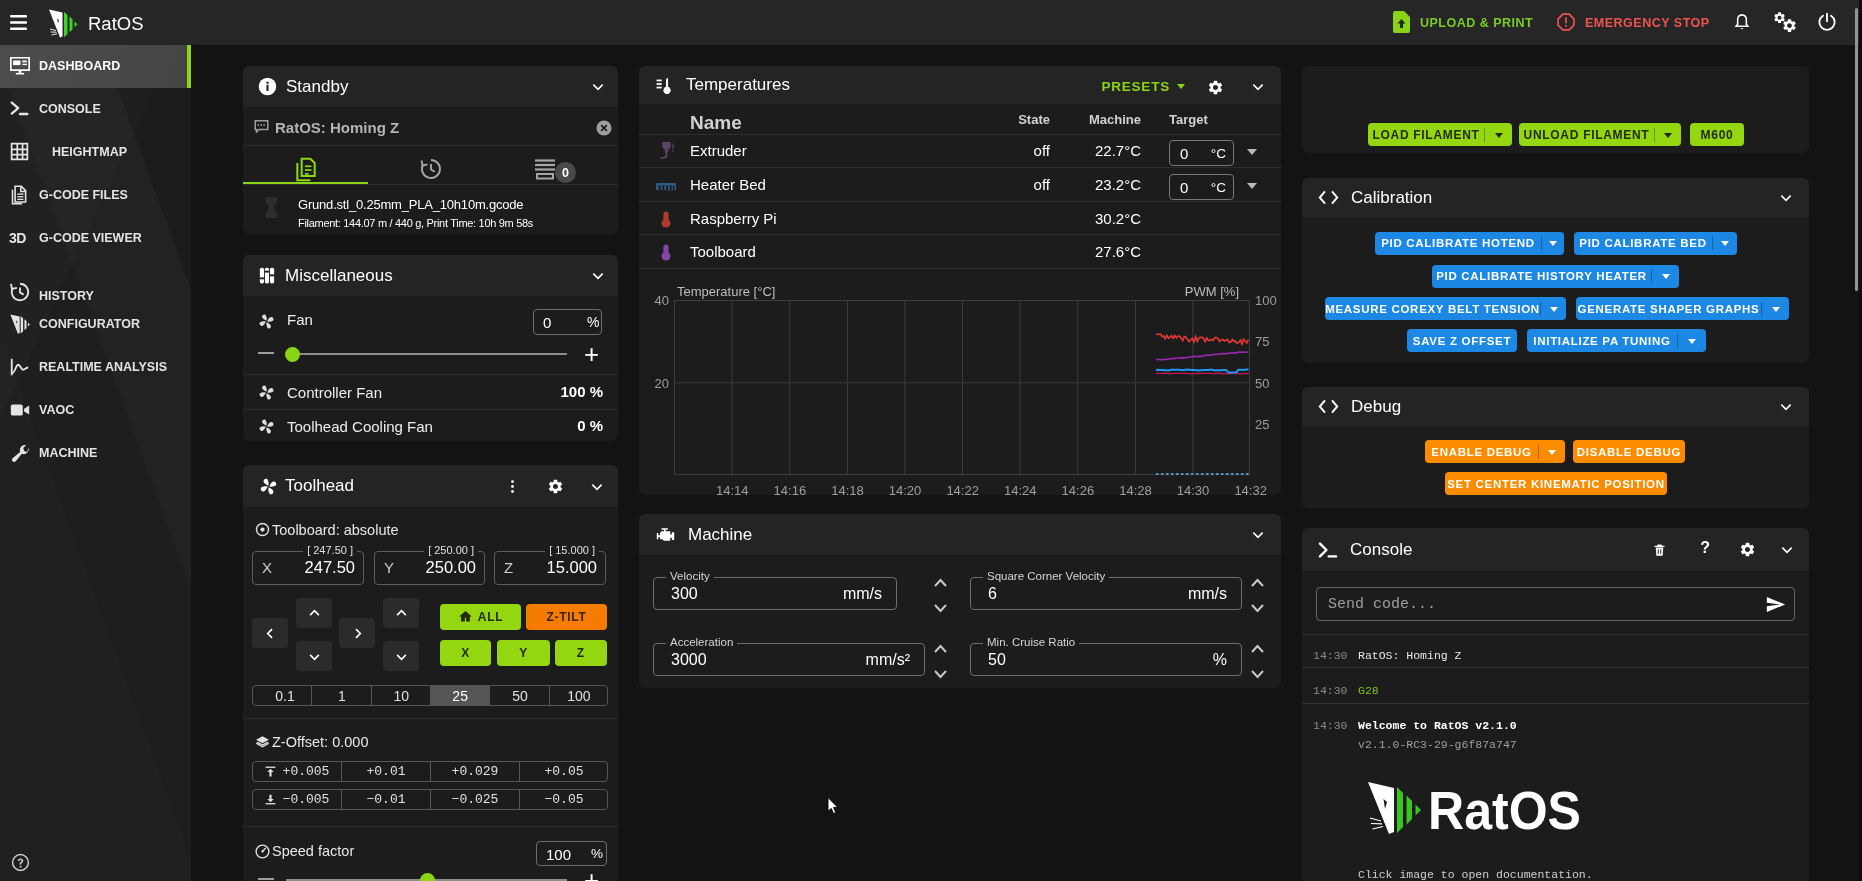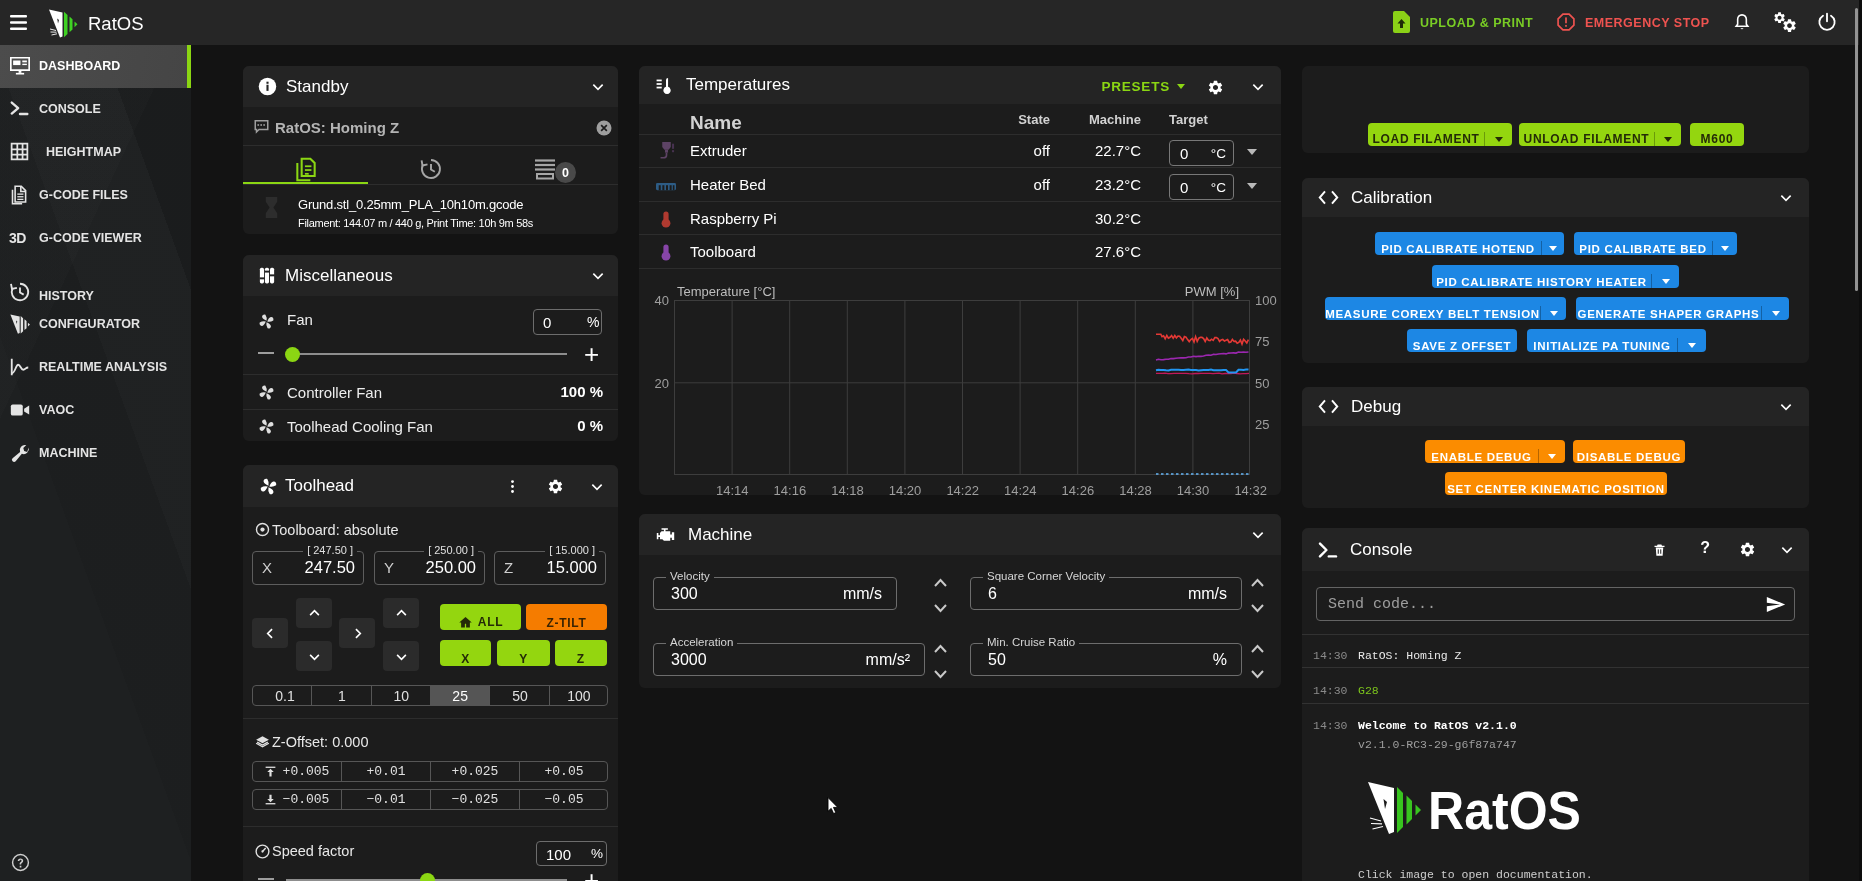--- a/index.html
+++ b/index.html
@@ -3,21 +3,21 @@
 *{margin:0;padding:0;box-sizing:border-box}
 html,body{width:1862px;height:881px;overflow:hidden;background:#131313;font-family:"Liberation Sans",sans-serif}
 body{position:relative}
 .a{position:absolute}
 .panel{position:absolute;background:#1c1c1c;border-radius:6px}
 .ph{position:absolute;left:0;right:0;top:0;height:41px;background:#242424;border-radius:6px 6px 0 0;display:flex;align-items:center}
 .pt{color:#fff;font-size:17px;white-space:nowrap}
 .div{position:absolute;left:0;right:0;height:1px;background:#2d2d2d}
 .ib{position:absolute;border:1px solid #6d6d6d;border-radius:4px}
 .lbl{position:absolute;top:-8px;background:#1c1c1c;padding:0 4px;font-size:11.5px;color:#d6d6d6;white-space:nowrap}
-.btn{position:absolute;display:flex;align-items:flex-end;border-radius:4px;overflow:hidden;font-weight:bold;font-size:12px;letter-spacing:.7px;white-space:nowrap}
+.btn{position:absolute;display:flex;align-items:center;border-radius:4px;overflow:hidden;font-weight:bold;font-size:12px;letter-spacing:.7px;white-space:nowrap}
 .bm{display:flex;align-items:center;justify-content:center;flex:1}
 .barr{display:flex;align-items:center;justify-content:center;border-left:1px solid rgba(0,0,0,.28)}
 .green{background:#94d60f;color:#242b07}
 .blue{background:#1d87e4;color:#fff}
 .orange{background:#fb8c00;color:#fff}
 .car{width:0;height:0;border:4.5px solid transparent;border-top:5.5px solid currentcolor;margin-top:5px}
 .jb{position:absolute;background:#2b2b2b;border-radius:4px;display:flex;align-items:center;justify-content:center}
 .cell{position:absolute;border:1px solid #565656;display:flex;align-items:center;justify-content:center;color:#e0e0e0;font-size:14px}
 .mono{font-family:"Liberation Mono",monospace}
 svg{display:block}
@@ -92,21 +92,21 @@
       <svg width="22" height="22" viewBox="0 0 24 24">
         <path d="M3 5l7 6-7 6" fill="none" stroke="#e4e4e4" stroke-width="2.6" stroke-linecap="round" stroke-linejoin="round"></path>
         <line x1="12" y1="17.5" x2="20" y2="17.5" stroke="#e4e4e4" stroke-width="2.6" stroke-linecap="round"></line>
       </svg>
       <span style="margin-left:8px">CONSOLE</span>
     </div>
 <div style="position:absolute;left:9px;top:86.2px;width:178px;height:43px;display:flex;align-items:center">
       <svg width="21" height="21" viewBox="0 0 24 24">
         <path d="M3 3h18v18H3zM3 9.5h18M3 15.5h18M9.5 3v18M15.5 3v18" fill="none" stroke="#e4e4e4" stroke-width="2"></path>
       </svg>
-      <span style="margin-left:16px">HEIGHTMAP</span>
+      <span style="margin-left:22px">HEIGHTMAP</span>
     </div>
 <div style="position:absolute;left:9px;top:129.3px;width:178px;height:43px;display:flex;align-items:center">
       <svg width="21" height="22" viewBox="0 0 24 24">
         <path d="M7 2h7l5 5v13H7z" fill="none" stroke="#e4e4e4" stroke-width="1.8"></path>
         <path d="M13.5 2.5V8H19" fill="none" stroke="#e4e4e4" stroke-width="1.8"></path>
         <path d="M4 6v16h11" fill="none" stroke="#e4e4e4" stroke-width="1.8"></path>
         <g stroke="#e4e4e4" stroke-width="1.5">
           <line x1="9.5" y1="11" x2="16.5" y2="11"></line>
           <line x1="9.5" y1="14" x2="16.5" y2="14"></line>
           <line x1="9.5" y1="17" x2="16.5" y2="17"></line>
@@ -382,21 +382,21 @@
         <path d="M4.5 11.5L12 15.7l7.5-4.2M3 13l9 5 9-5" fill="none" stroke="#e0e0e0" stroke-width="1.7"></path>
       </svg>
     </div>
  <div class="a" style="left:29px;top:269px;color:#e8e8e8;font-size:14.5px">Z-Offset: 0.000</div>
  <div class="a" style="left:9px;top:296px;width:356px;height:21px;border:1px solid #565656;border-radius:4px"></div>
  <div class="cell mono" style="left:9px;top:296px;width:89px;height:21px;border:none;font-size:13px;gap:6px"><svg width="13" height="13" viewBox="0 0 24 24">
         <path d="M3 3h18v2.4H3z" fill="#e0e0e0"></path>
         <path d="M12 7l6 6h-4v8h-4v-8H6z" fill="#e0e0e0"></path>
       </svg>+0.005</div>
  <div class="cell mono" style="left:98px;top:296px;width:89px;height:21px;border:none;border-left:1px solid #565656;font-size:13px">+0.01</div>
- <div class="cell mono" style="left:187px;top:296px;width:89px;height:21px;border:none;border-left:1px solid #565656;font-size:13px">+0.025</div>
+ <div class="cell mono" style="left:187px;top:296px;width:89px;height:21px;border:none;border-left:1px solid #565656;font-size:13px">+0.029</div>
  <div class="cell mono" style="left:276px;top:296px;width:89px;height:21px;border:none;border-left:1px solid #565656;font-size:13px">+0.05</div>
  <div class="a" style="left:9px;top:324px;width:356px;height:21px;border:1px solid #565656;border-radius:4px"></div>
  <div class="cell mono" style="left:9px;top:324px;width:89px;height:21px;border:none;font-size:13px;gap:6px"><svg width="13" height="13" viewBox="0 0 24 24">
         <path d="M3 18.6h18V21H3z" fill="#e0e0e0"></path>
         <path d="M12 17l6-6h-4V3h-4v8H6z" fill="#e0e0e0"></path>
       </svg>−0.005</div>
  <div class="cell mono" style="left:98px;top:324px;width:89px;height:21px;border:none;border-left:1px solid #565656;font-size:13px">−0.01</div>
  <div class="cell mono" style="left:187px;top:324px;width:89px;height:21px;border:none;border-left:1px solid #565656;font-size:13px">−0.025</div>
  <div class="cell mono" style="left:276px;top:324px;width:89px;height:21px;border:none;border-left:1px solid #565656;font-size:13px">−0.05</div>
  <div class="div" style="top:361px"></div>

